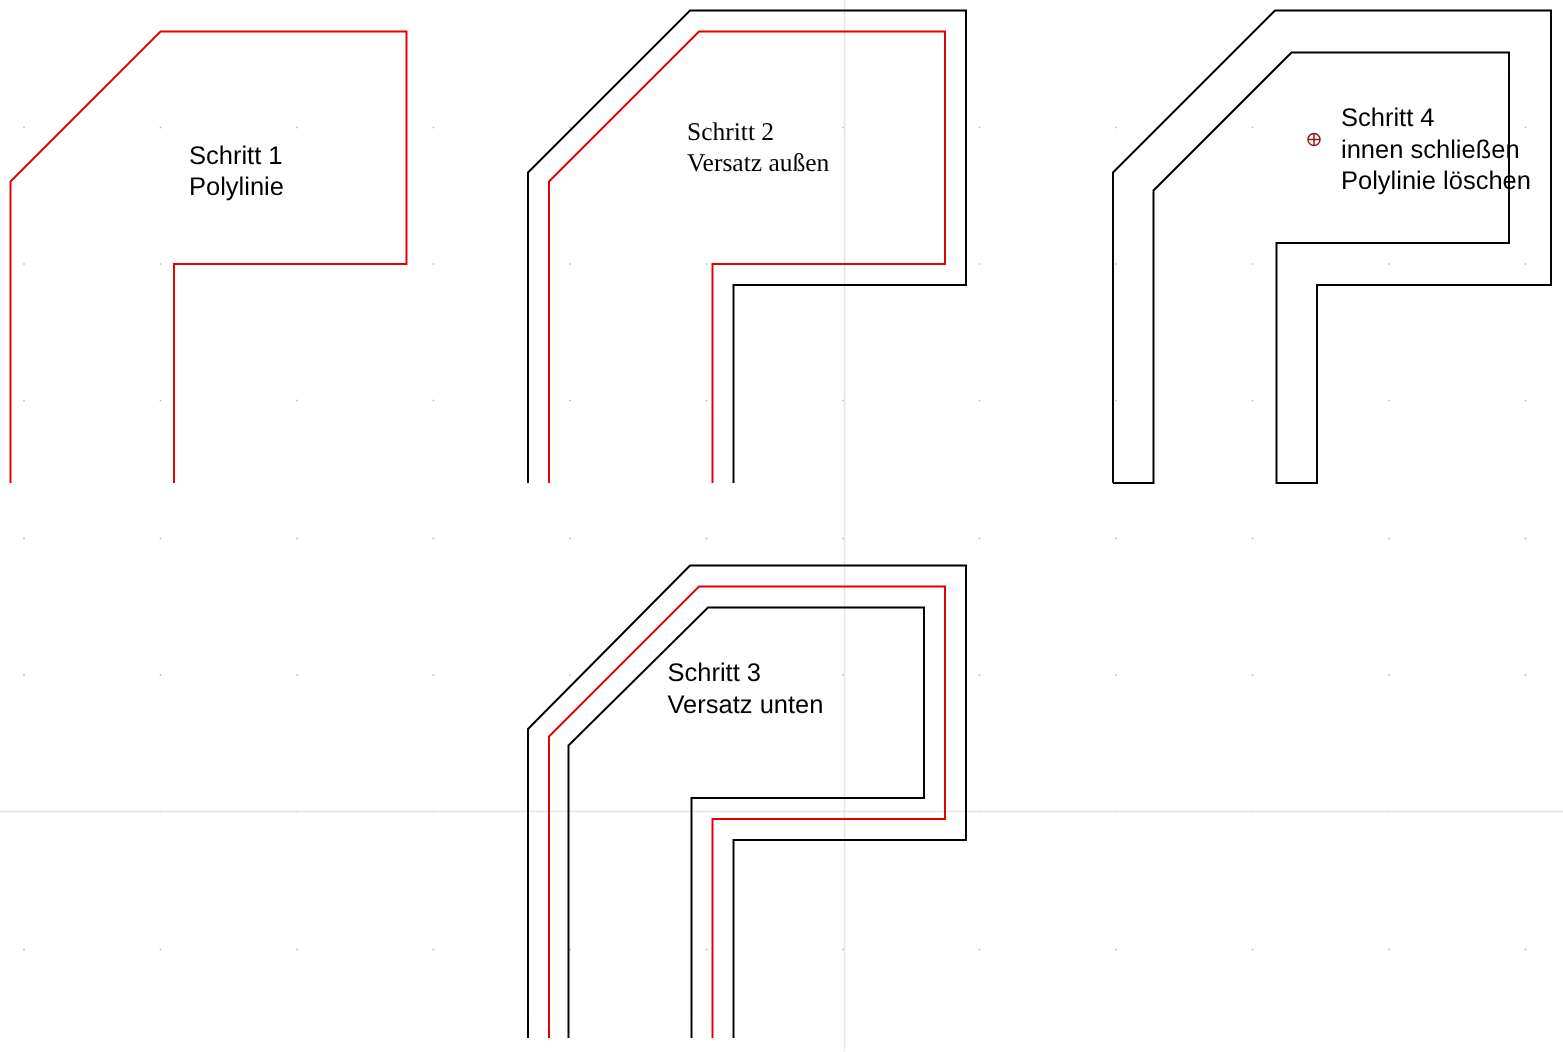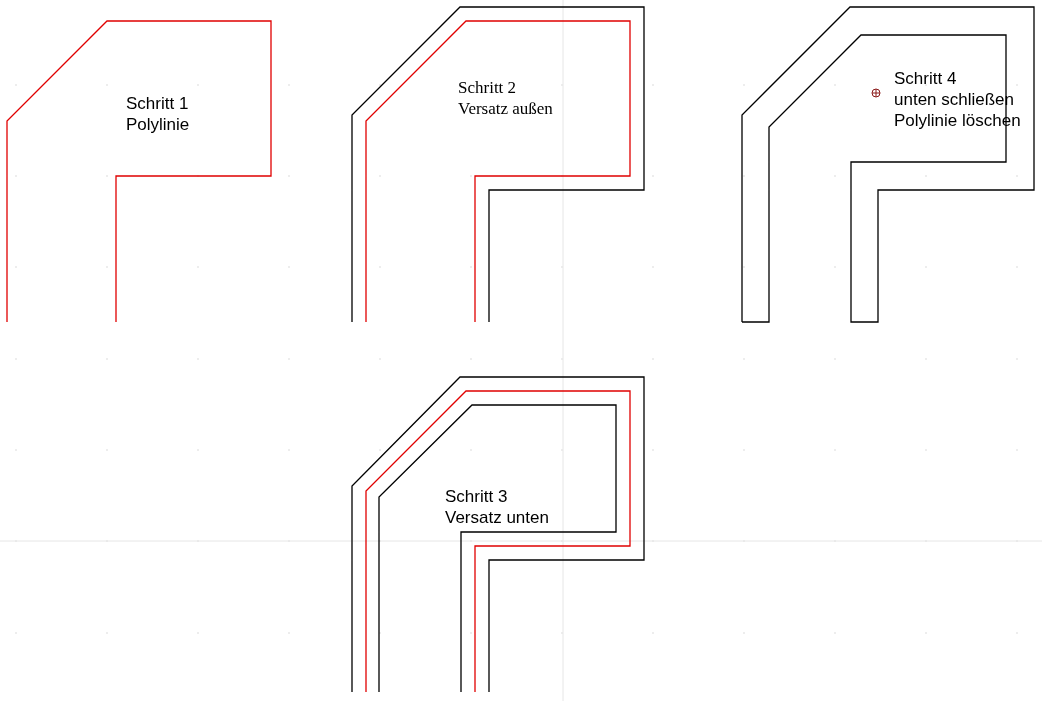--- a/index.html
+++ b/index.html
@@ -134,22 +134,22 @@
 <div class="label" id="label-step1" style="left: 126px; top: 93px;">
   <span>Schritt 1</span>
   <span>Polylinie</span>
 </div>
 
 <div class="label" id="label-step2" style="left: 458px; top: 77px; font-family: Liberation Serif, serif;">
   <span>Schritt 2</span>
   <span>Versatz außen</span>
 </div>
 
-<div class="label" id="label-step3" style="left: 445px; top: 486px;">
+<div class="label" id="label-step3" style="left: 445px; top: 438px;">
   <span>Schritt 3</span>
   <span>Versatz unten</span>
 </div>
 
 <div class="label" id="label-step4" style="left: 854px; top: 68px; margin-left: 40px;">
   <span>Schritt 4</span>
-  <span>unten schließen</span>
+  <span>innen schließen</span>
   <span>Polylinie löschen</span>
 </div>
 
 </body></html>

